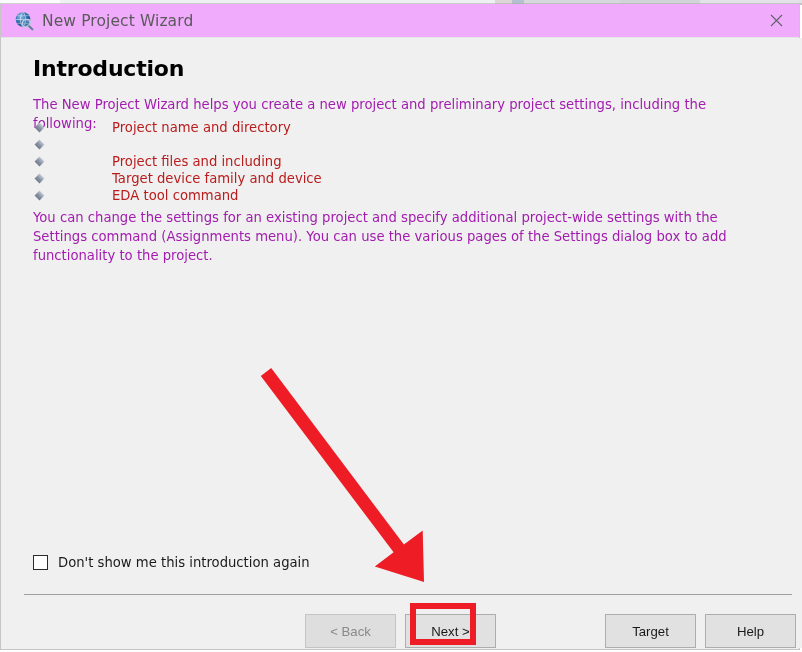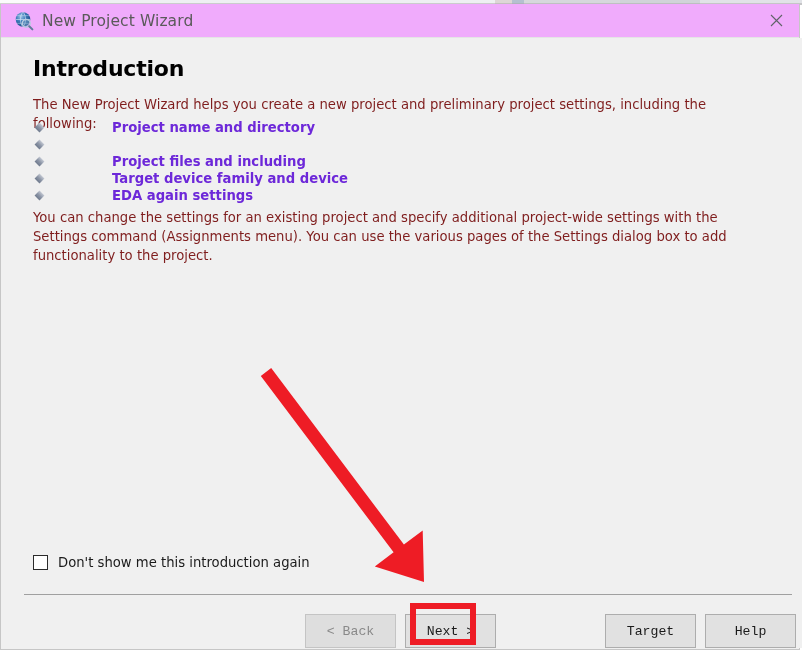--- a/index.html
+++ b/index.html
@@ -102,21 +102,21 @@
     top: 18px;
     font-size: 22px;
     font-weight: bold;
     color: #000000;
     letter-spacing: -0.2px;
   }
 
   .para {
     position: absolute;
     font-size: 13.2px;
-    color: #7f1d1d;
+    color: #a21caf;
     line-height: 19px;
   }
   #intro-para {
     left: 24px;
     top: 57px;
     width: 730px;
   }
   #settings-para {
     left: 24px;
     top: 170px;
@@ -130,23 +130,22 @@
     width: 460px;
     margin: 0;
     padding: 0;
     list-style: none;
   }
   #feature-list li {
     position: relative;
     height: 17px;
     line-height: 17px;
     font-size: 13.2px;
-    color: #6d28d9;
+    color: #b91c1c;
     padding-left: 79px;
-    font-weight: bold;
   }
   .bullet-diamond {
     position: absolute;
     left: 3px;
     top: 5px;
     width: 7px;
     height: 7px;
     background: linear-gradient(180deg, #c3c8d2 0%, #8e97a8 50%, #6f7a8d 100%);
     transform: rotate(45deg);
   }
@@ -192,21 +191,21 @@
     height: 30px;
   }
   .dlg-button {
     position: absolute;
     top: 0;
     width: 91px;
     height: 30px;
     box-sizing: border-box;
     border: 1px solid #adadad;
     background: #e1e1e1;
-    font-family: Liberation Mono, monospace;
+    font-family: Liberation Sans, sans-serif;
     font-size: 13.2px;
     color: #1a1a1a;
     display: flex;
     align-items: center;
     justify-content: center;
     cursor: default;
     padding: 16px;
   }
   .dlg-button.disabled {
     color: #898989;
@@ -290,21 +289,21 @@
       <li>
         <span class="bullet-diamond"></span>
         <span>Project files and including</span>
       </li>
       <li>
         <span class="bullet-diamond"></span>
         <span>Target device family and device</span>
       </li>
       <li>
         <span class="bullet-diamond"></span>
-        <span>EDA again settings</span>
+        <span>EDA tool command</span>
       </li>
     </ul>
 
     <div class="para" id="settings-para">You can change the settings for an existing project and specify additional project-wide settings with the Settings command (Assignments menu). You can use the various pages of the Settings dialog box to add functionality to the project.</div>
 
     <div id="dont-show-row">
       <span id="dont-show-checkbox"></span>
       <span id="dont-show-label">Don't show me this introduction again</span>
     </div>
 

